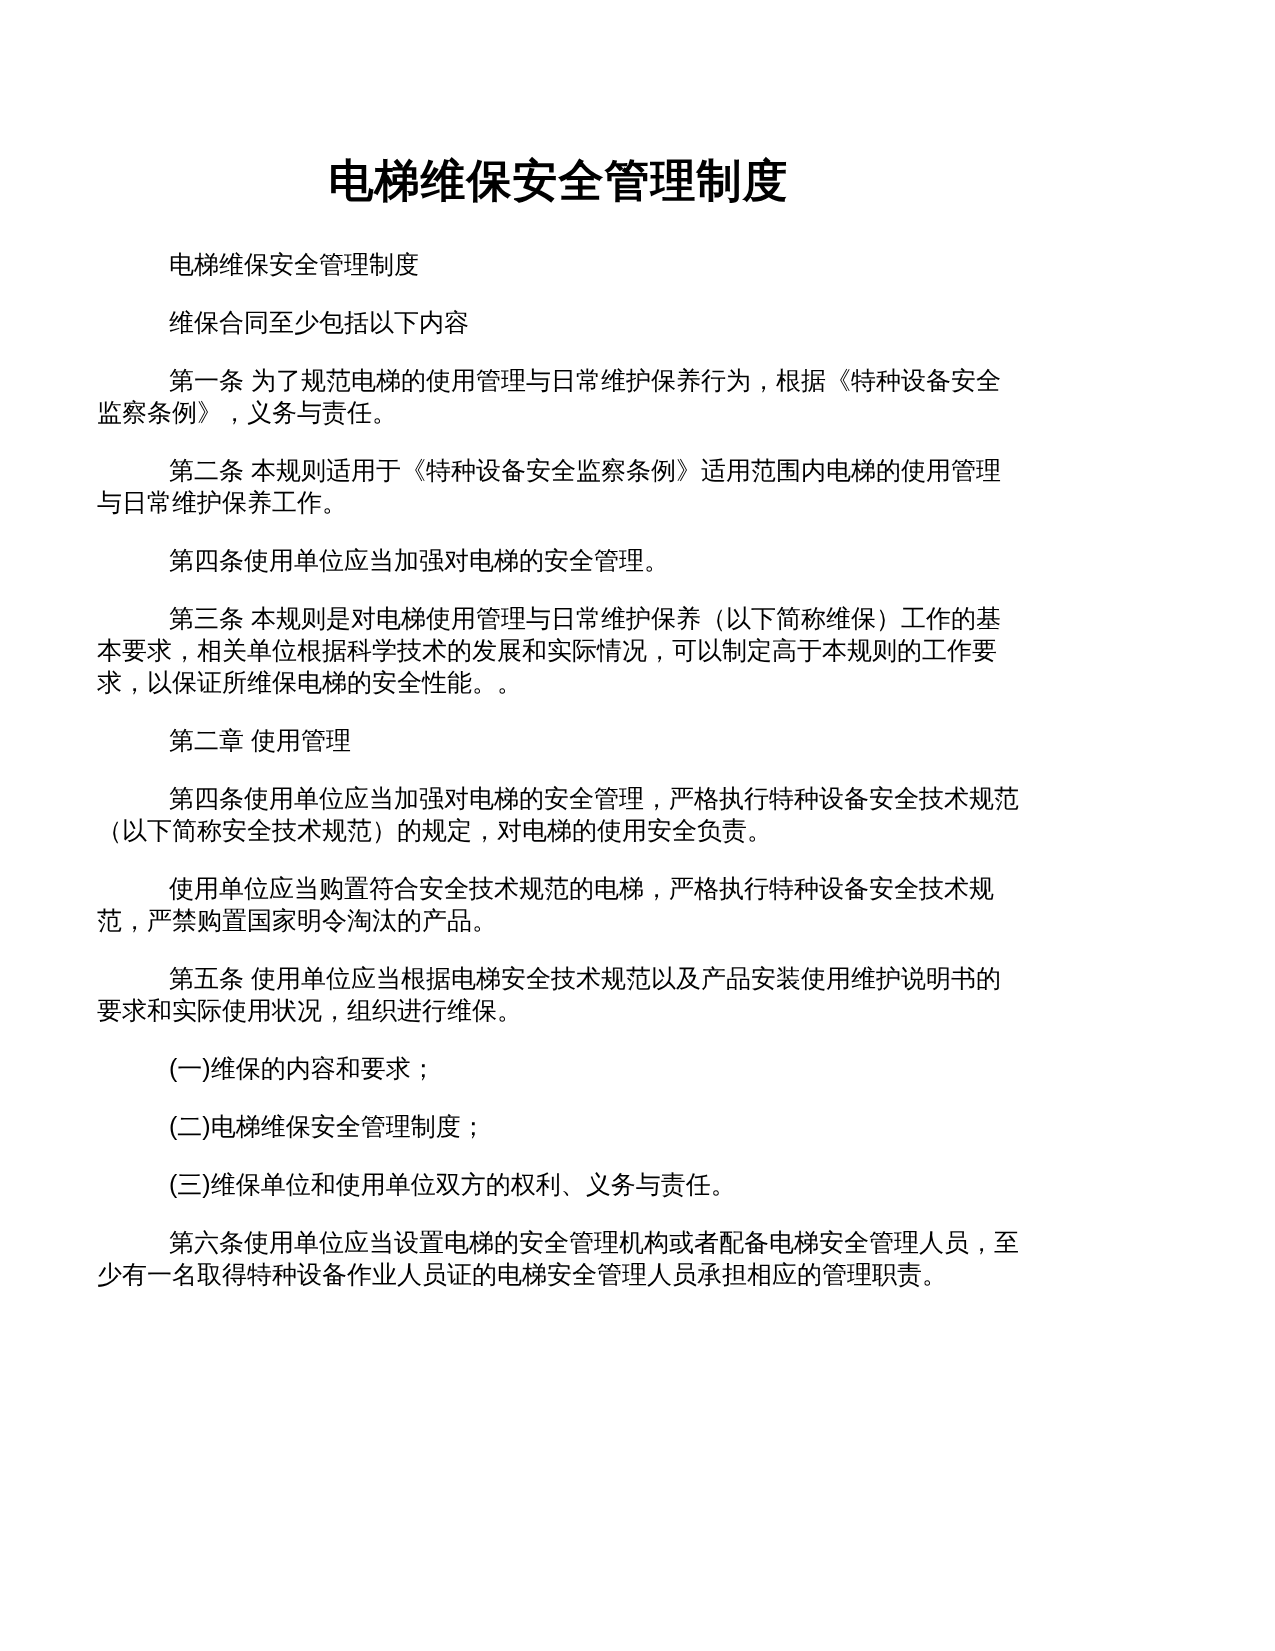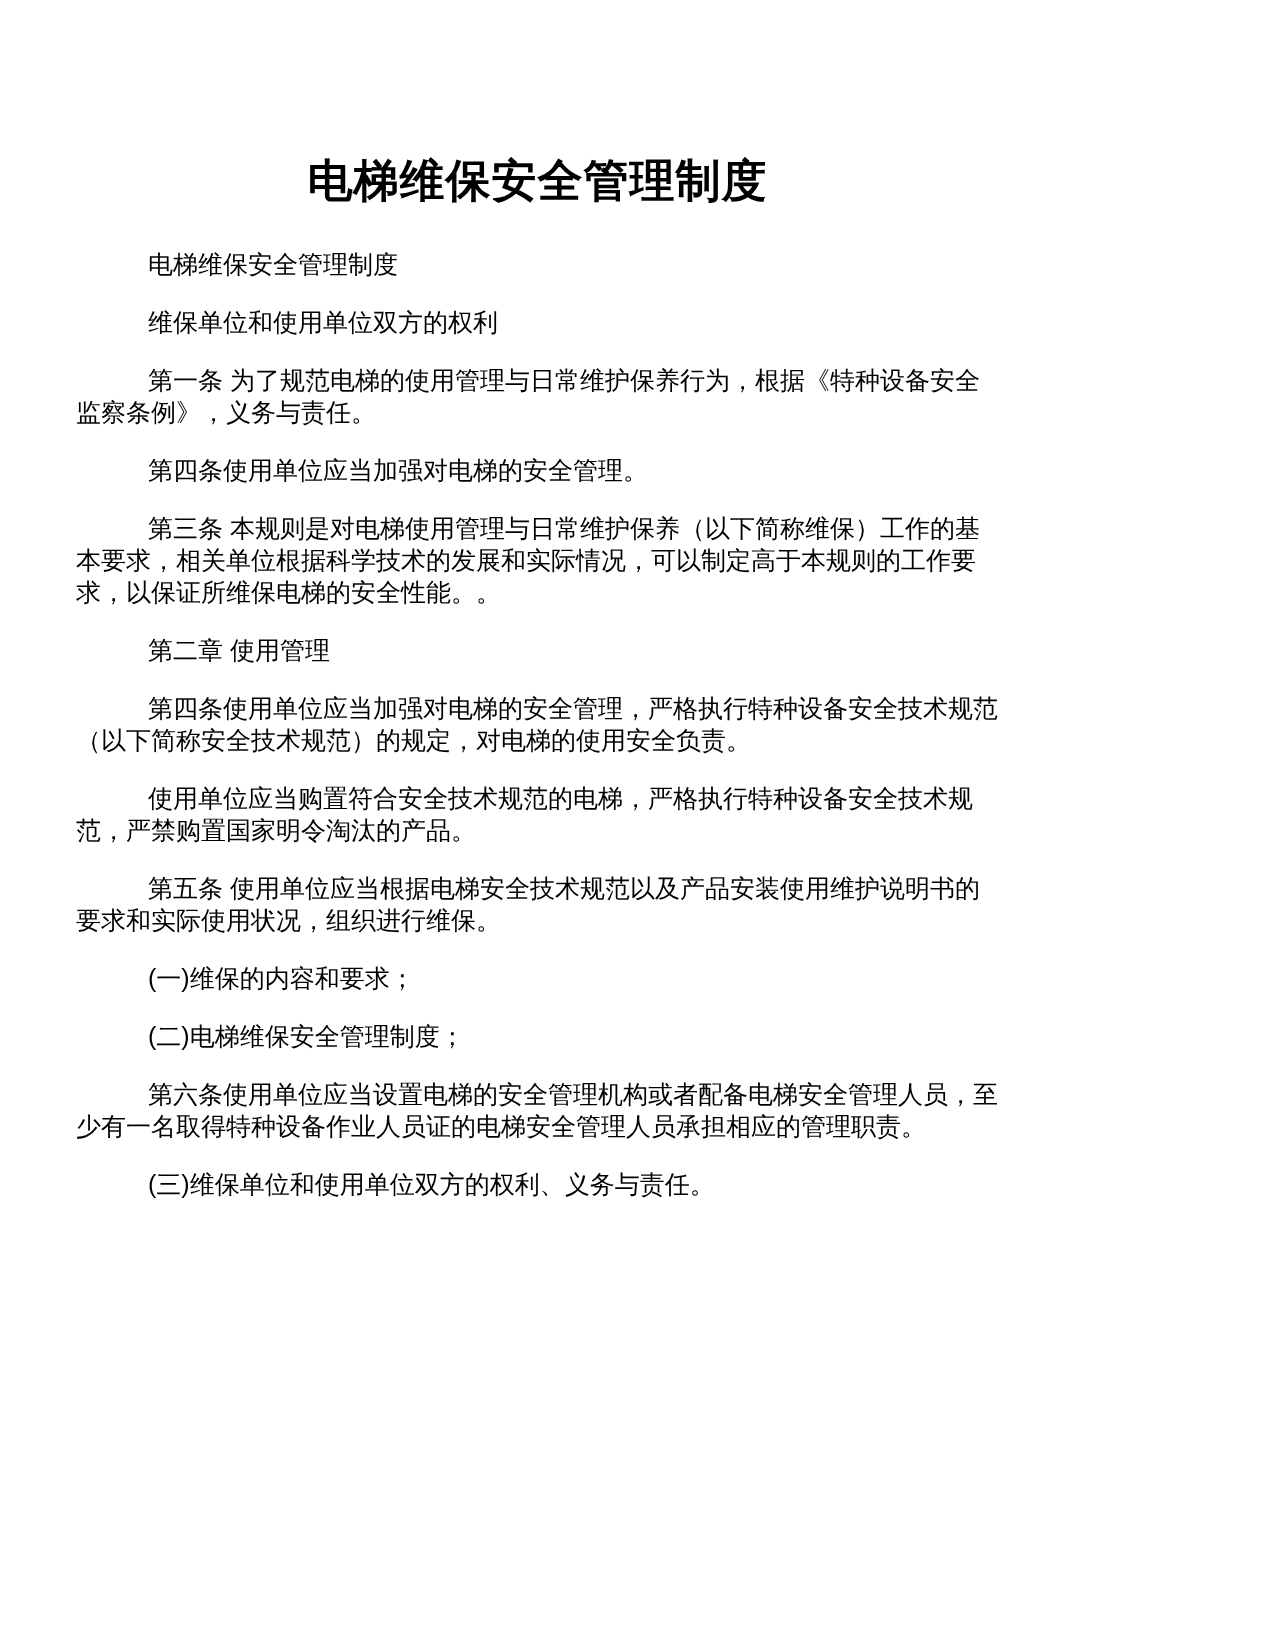--- a/index.html
+++ b/index.html
@@ -7,21 +7,21 @@
   body {
     width: 1275px;
     height: 1651px;
     position: relative;
     overflow: hidden;
     font-family: "Liberation Sans", "DejaVu Sans", sans-serif;
     color: #000000;
   }
   .page { width: 100%; height: 100%; position: relative; }
   .content {
-    margin-left: 76px;
+    margin-left: 97px;
     width: 923px;
   }
   .doc-title {
     font-size: 45px;
     line-height: 54px;
     font-weight: bold;
     text-align: center;
     margin: 154px 0 40px 0;
     letter-spacing: 1px;
   }
@@ -37,28 +37,29 @@
 </head>
 <body>
 
 <div class="page">
 
   <div class="content">
     <h1 class="doc-title">电梯维保安全管理制度</h1>
 
     <div>
         <p class="para">电梯维保安全管理制度</p>
-        <p class="para">维保单位和使用单位双方的权利</p>
+        <p class="para">维保合同至少包括以下内容</p>
         <p class="para">第一条 为了规范电梯的使用管理与日常维护保养行为，根据《特种设备安全监察条例》，义务与责任。</p>
+        <p class="para">第二条 本规则适用于《特种设备安全监察条例》适用范围内电梯的使用管理与日常维护保养工作。</p>
         <p class="para">第四条使用单位应当加强对电梯的安全管理。</p>
         <p class="para">第三条 本规则是对电梯使用管理与日常维护保养（以下简称维保）工作的基本要求，相关单位根据科学技术的发展和实际情况，可以制定高于本规则的工作要求，以保证所维保电梯的安全性能。。</p>
         <p class="para">第二章 使用管理</p>
         <p class="para">第四条使用单位应当加强对电梯的安全管理，严格执行特种设备安全技术规范（以下简称安全技术规范）的规定，对电梯的使用安全负责。</p>
         <p class="para">使用单位应当购置符合安全技术规范的电梯，严格执行特种设备安全技术规范，严禁购置国家明令淘汰的产品。</p>
         <p class="para">第五条 使用单位应当根据电梯安全技术规范以及产品安装使用维护说明书的要求和实际使用状况，组织进行维保。</p>
         <p class="para">(一)维保的内容和要求；</p>
         <p class="para">(二)电梯维保安全管理制度；</p>
+        <p class="para">(三)维保单位和使用单位双方的权利、义务与责任。</p>
         <p class="para">第六条使用单位应当设置电梯的安全管理机构或者配备电梯安全管理人员，至少有一名取得特种设备作业人员证的电梯安全管理人员承担相应的管理职责。</p>
-        <p class="para">(三)维保单位和使用单位双方的权利、义务与责任。</p>
       </div>
   </div>
 
 </div>
 
 </body></html>

